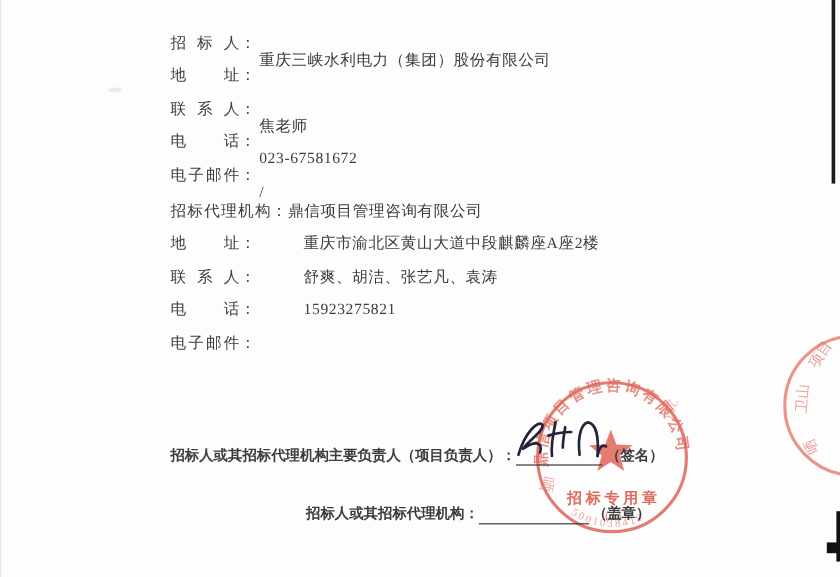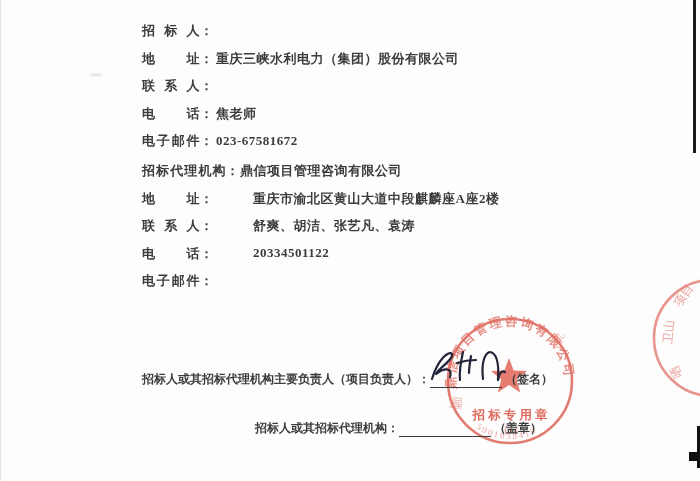--- a/index.html
+++ b/index.html
@@ -6,21 +6,21 @@
   html,body { background:#ffffff; }
   .page {
     position: relative;
     width: 700px; height: 481px;
     background: #fdfdfd;
     overflow: hidden;
     font-family: "Liberation Serif", "DejaVu Serif", serif;
     color: #3c3c3c;
   }
   .info-block { position: absolute; left: 142px; }
-  .info-row { display: flex; height: 27.5px; font-size: 13px; font-weight: 700; letter-spacing: 0.5px; }
+  .info-row { display: flex; align-items: center; height: 27.5px; font-size: 13px; font-weight: 400; letter-spacing: 0.5px; }
   .lab { display: inline-block; width: 58px; text-align: justify; text-align-last: justify; white-space: nowrap; }
   .lab-wide { display: inline-block; width: 84px; text-align: justify; text-align-last: justify; white-space: nowrap; }
   .colon { display: inline-block; width: 14px; }
   .val { white-space: nowrap; }
   .val-indent { margin-left: 39px; }
   .val-near { margin-left: 0px; }
   .block1 .val { margin-left: 2px; margin-top: 28px; }
   .block2 { }
   .sign-line { position: absolute; display: flex; align-items: flex-end; font-size: 12px; font-weight: 600; white-space: nowrap; z-index: 2; }
   .uline { display: inline-block; border-bottom: 1.5px solid #3a3a3a; height: 15px; }
@@ -77,21 +77,21 @@
         <span class="val val-indent">重庆市渝北区黄山大道中段麒麟座A座2楼</span>
     </div>
     <div class="info-row">
       <span class="lab">联系人</span>
         <span class="colon">：</span>
         <span class="val val-indent">舒爽、胡洁、张艺凡、袁涛</span>
     </div>
     <div class="info-row">
       <span class="lab">电话</span>
         <span class="colon">：</span>
-        <span class="val val-indent">20334501122</span>
+        <span class="val val-indent">15923275821</span>
     </div>
     <div class="info-row">
       <span class="lab">电子邮件</span>
         <span class="colon">：</span>
     </div>
   </div>
 
   <div class="sign-line" style="left:255px; top:415px; height:22px;">
     <span>招标人或其招标代理机构：</span>
       <span class="uline" style="width:92px;"></span>

